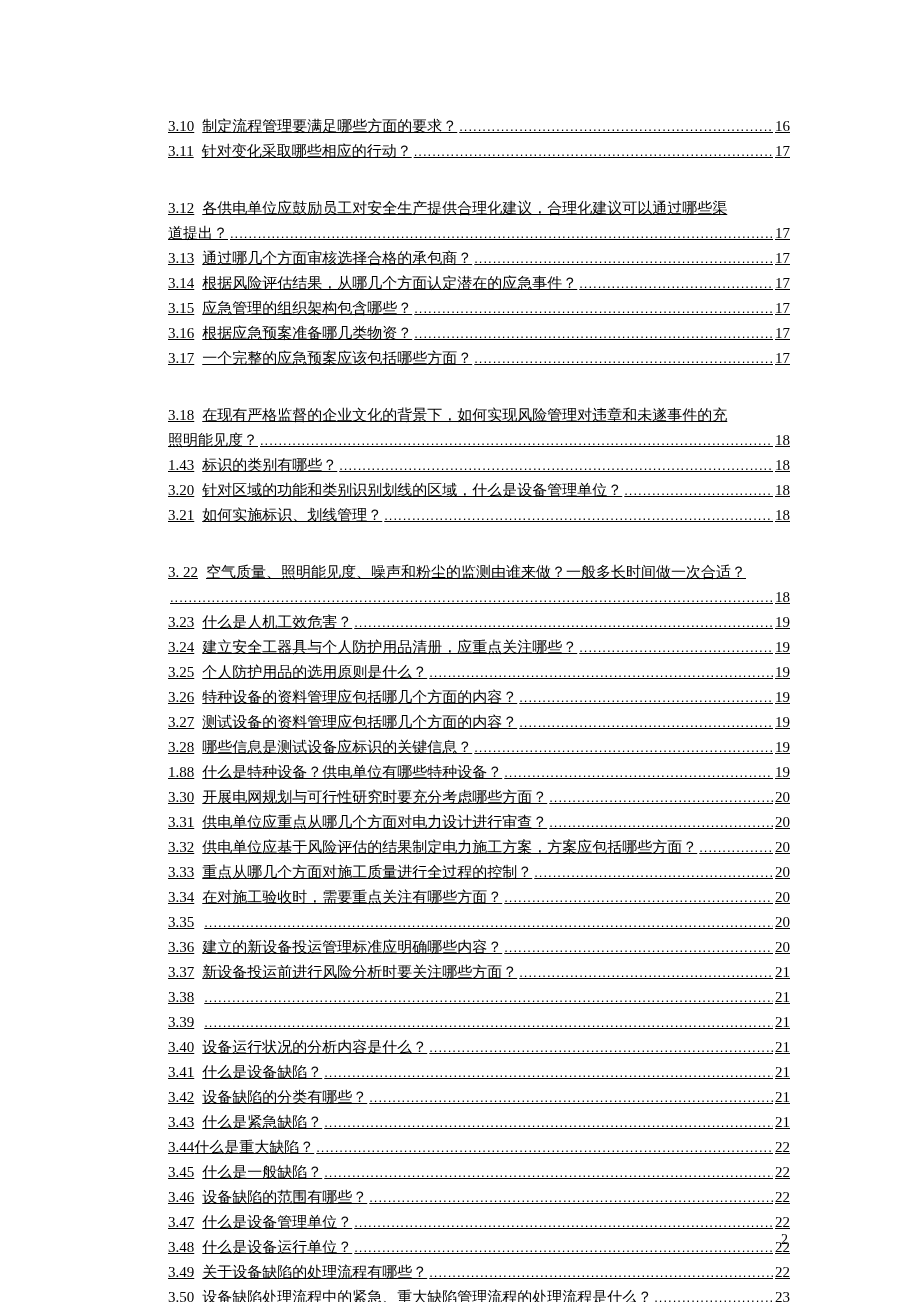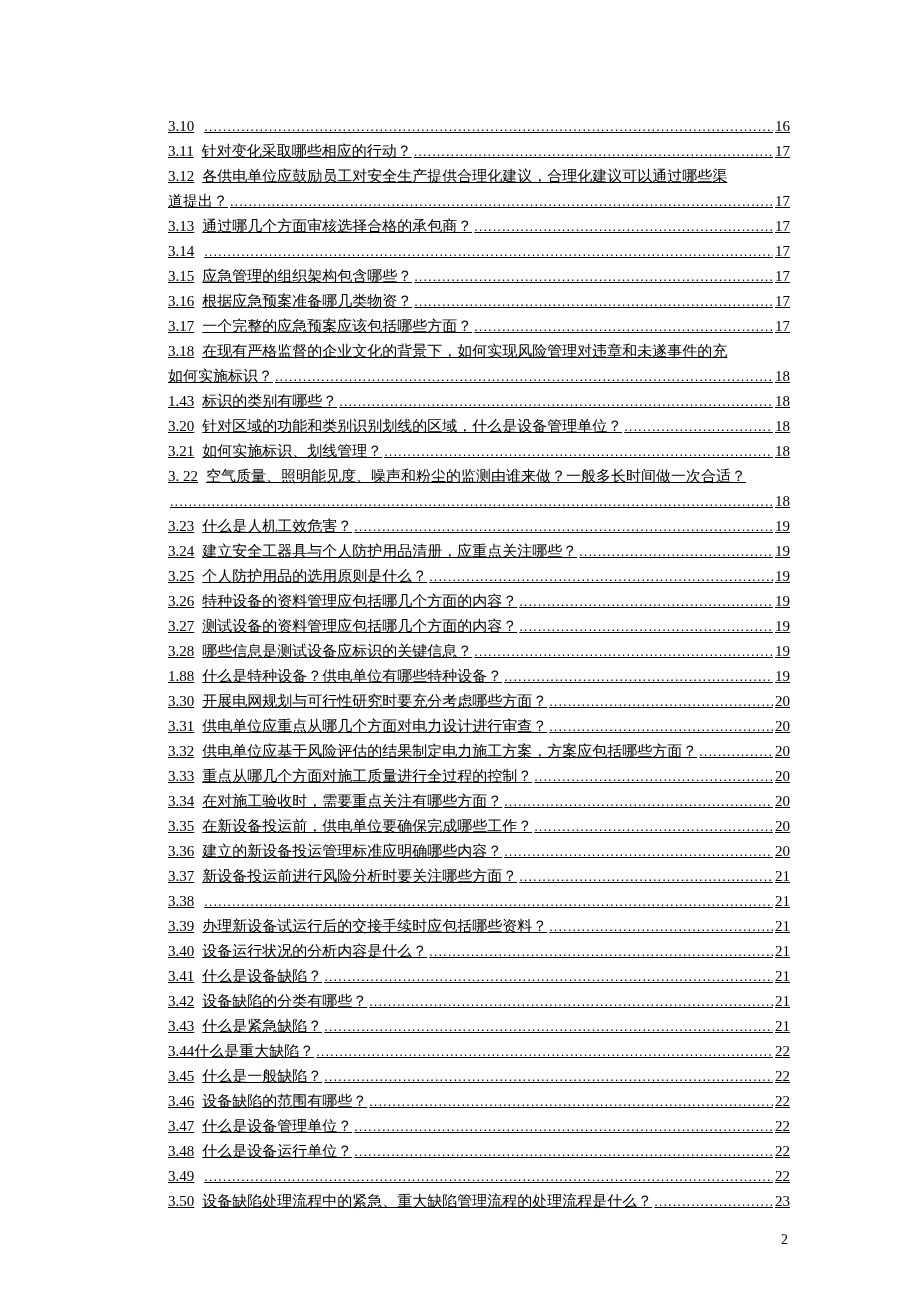--- a/index.html
+++ b/index.html
@@ -46,20 +46,21 @@
     .dots::after {
       content: "............................................................................................................................................................................................................";
     }
     .pg {
       flex-shrink: 0;
       padding-left: 2px;
     }
     .wrap {
       display: block;
       line-height: 25px;
+      margin-top: 32px;
     }
     .wrap .row1 {
       display: block;
     }
     .wrap .row2 {
       display: flex;
       align-items: baseline;
     }
     .page-number {
       position: absolute;
@@ -68,20 +69,21 @@
       font-size: 14px;
     }
   </style>
 </head>
 <body>
 
 <div class="page" id="toc-container">
     <div class="toc-line">
       <span class="num">3.10</span>
       <span class="gap"></span>
+      <span class="title">制定流程管理要满足哪些方面的要求？</span>
       <span class="dots"></span>
       <span class="pg">16</span>
     </div>
     <div class="toc-line">
       <span class="num">3.11</span>
       <span class="gap"></span>
       <span class="title">针对变化采取哪些相应的行动？</span>
       <span class="dots"></span>
       <span class="pg">17</span>
     </div>
@@ -96,20 +98,21 @@
     <div class="toc-line">
       <span class="num">3.13</span>
       <span class="gap"></span>
       <span class="title">通过哪几个方面审核选择合格的承包商？</span>
       <span class="dots"></span>
       <span class="pg">17</span>
     </div>
     <div class="toc-line">
       <span class="num">3.14</span>
       <span class="gap"></span>
+      <span class="title">根据风险评估结果，从哪几个方面认定潜在的应急事件？</span>
       <span class="dots"></span>
       <span class="pg">17</span>
     </div>
     <div class="toc-line">
       <span class="num">3.15</span>
       <span class="gap"></span>
       <span class="title">应急管理的组织架构包含哪些？</span>
       <span class="dots"></span>
       <span class="pg">17</span>
     </div>
@@ -123,21 +126,21 @@
     <div class="toc-line">
       <span class="num">3.17</span>
       <span class="gap"></span>
       <span class="title">一个完整的应急预案应该包括哪些方面？</span>
       <span class="dots"></span>
       <span class="pg">17</span>
     </div>
     <div class="wrap">
       <div class="row1"><span class="num">3.18</span><span class="gap"></span><span>在现有严格监督的企业文化的背景下，如何实现风险管理对违章和未遂事件的充</span></div>
       <div class="row2">
-        <span class="title">如何实施标识？</span>
+        <span class="title">照明能见度？</span>
         <span class="dots"></span>
         <span class="pg">18</span>
       </div>
     </div>
     <div class="toc-line">
       <span class="num">1.43</span>
       <span class="gap"></span>
       <span class="title">标识的类别有哪些？</span>
       <span class="dots"></span>
       <span class="pg">18</span>
@@ -244,21 +247,20 @@
     <div class="toc-line">
       <span class="num">3.34</span>
       <span class="gap"></span>
       <span class="title">在对施工验收时，需要重点关注有哪些方面？</span>
       <span class="dots"></span>
       <span class="pg">20</span>
     </div>
     <div class="toc-line">
       <span class="num">3.35</span>
       <span class="gap"></span>
-      <span class="title">在新设备投运前，供电单位要确保完成哪些工作？</span>
       <span class="dots"></span>
       <span class="pg">20</span>
     </div>
     <div class="toc-line">
       <span class="num">3.36</span>
       <span class="gap"></span>
       <span class="title">建立的新设备投运管理标准应明确哪些内容？</span>
       <span class="dots"></span>
       <span class="pg">20</span>
     </div>
@@ -271,21 +273,20 @@
     </div>
     <div class="toc-line">
       <span class="num">3.38</span>
       <span class="gap"></span>
       <span class="dots"></span>
       <span class="pg">21</span>
     </div>
     <div class="toc-line">
       <span class="num">3.39</span>
       <span class="gap"></span>
-      <span class="title">办理新设备试运行后的交接手续时应包括哪些资料？</span>
       <span class="dots"></span>
       <span class="pg">21</span>
     </div>
     <div class="toc-line">
       <span class="num">3.40</span>
       <span class="gap"></span>
       <span class="title">设备运行状况的分析内容是什么？</span>
       <span class="dots"></span>
       <span class="pg">21</span>
     </div>
@@ -340,20 +341,21 @@
     <div class="toc-line">
       <span class="num">3.48</span>
       <span class="gap"></span>
       <span class="title">什么是设备运行单位？</span>
       <span class="dots"></span>
       <span class="pg">22</span>
     </div>
     <div class="toc-line">
       <span class="num">3.49</span>
       <span class="gap"></span>
+      <span class="title">关于设备缺陷的处理流程有哪些？</span>
       <span class="dots"></span>
       <span class="pg">22</span>
     </div>
     <div class="toc-line">
       <span class="num">3.50</span>
       <span class="gap"></span>
       <span class="title">设备缺陷处理流程中的紧急、重大缺陷管理流程的处理流程是什么？</span>
       <span class="dots"></span>
       <span class="pg">23</span>
     </div>

